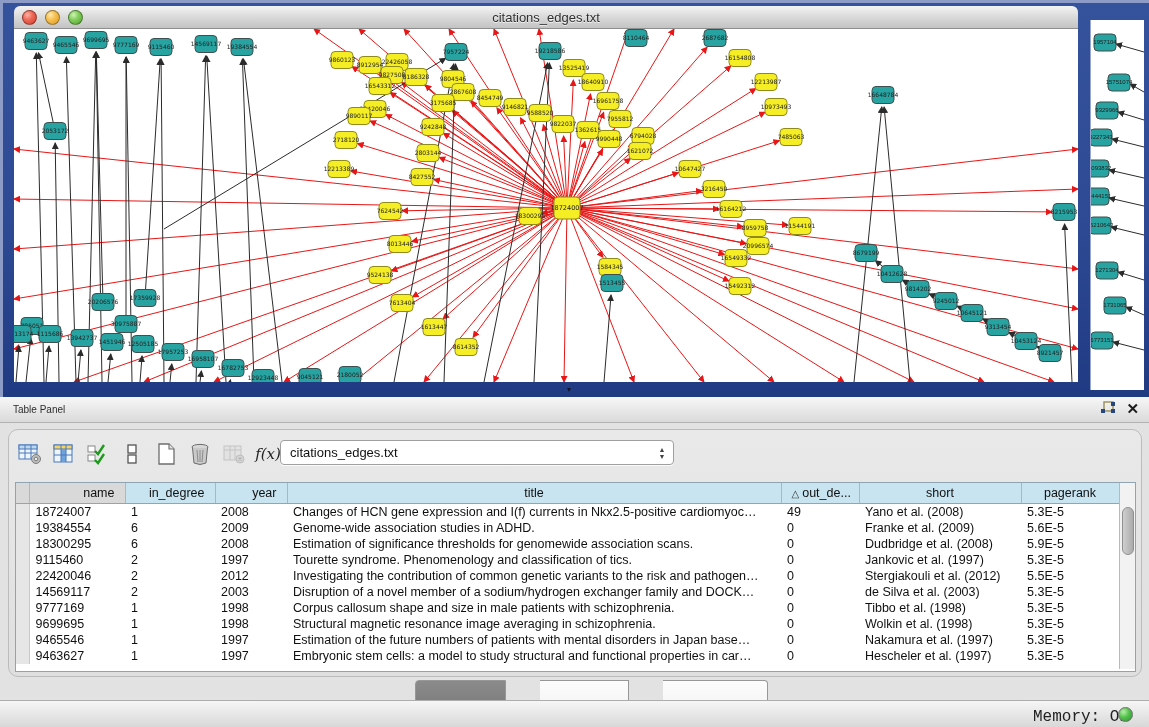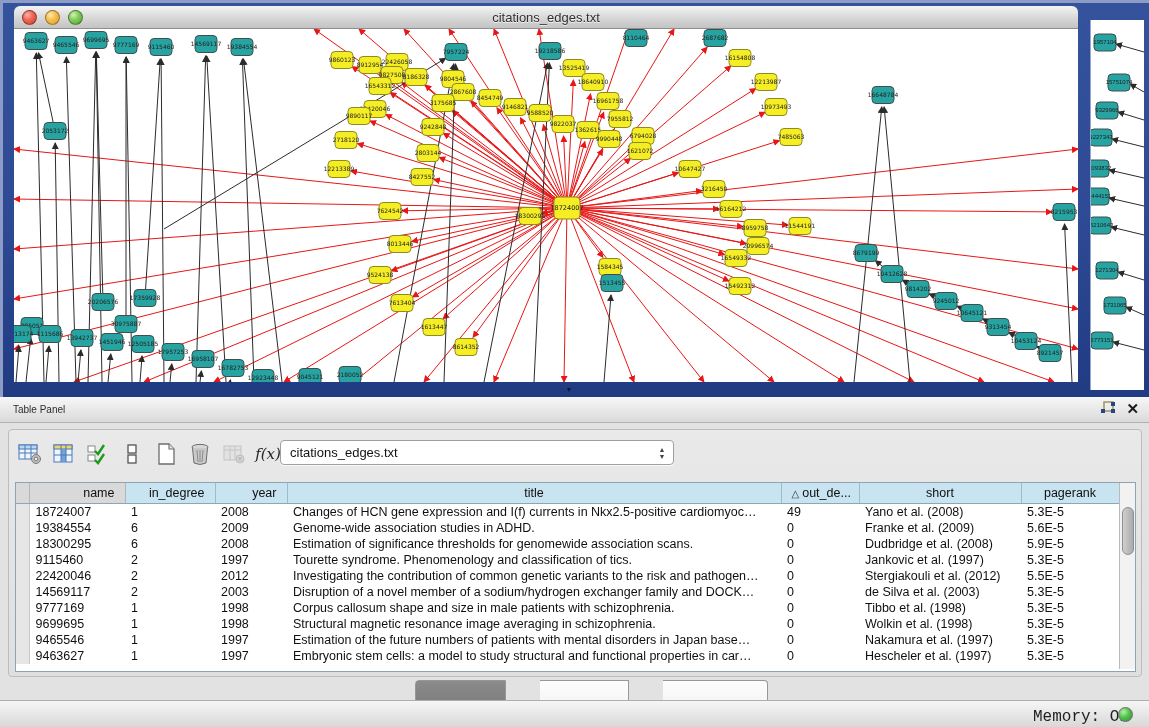--- a/index.html
+++ b/index.html
@@ -47,21 +47,21 @@
     position:absolute;left:0;top:0;width:1149px;height:25px;
     background:linear-gradient(180deg,#f7f7f7,#dadada);
     border-bottom:1px solid #b2b2b2;display:flex;align-items:center;
   }
   .panel-title{font-size:10px;color:#2e2e2e;margin-left:13px;}
   .panel-header-buttons{position:absolute;right:10px;top:4px;display:flex;align-items:center;gap:10px;}
   .close-x{font-size:15px;font-weight:bold;color:#1c1c1c;cursor:default;line-height:15px;}
   .inner-panel{
     position:absolute;left:8px;top:32px;width:1132px;height:246px;
     background:linear-gradient(180deg,#e9e9e9,#dfdfdf);
-    border:1px solid #bcbcbc;border-radius:4px;
+    border:1px solid #bcbcbc;border-radius:10px;
   }
   .toolbar{position:absolute;left:6px;top:6px;height:36px;display:flex;align-items:center;}
   .tool-btn{width:30px;height:30px;margin-right:4px;display:flex;align-items:center;justify-content:center;}
   .tool-btn.disabled{opacity:.45;}
   .fx{font-size:15px;color:#222;font-style:italic;font-family:"DejaVu Serif",serif;}
   .combo{
     position:absolute;left:271px;top:10px;width:392px;height:23px;background:#ffffff;
     border:1px solid #9f9f9f;border-radius:4px;box-shadow:0 1px 0 rgba(255,255,255,.8);
     display:flex;align-items:center;font-size:13px;color:#111;
   }

